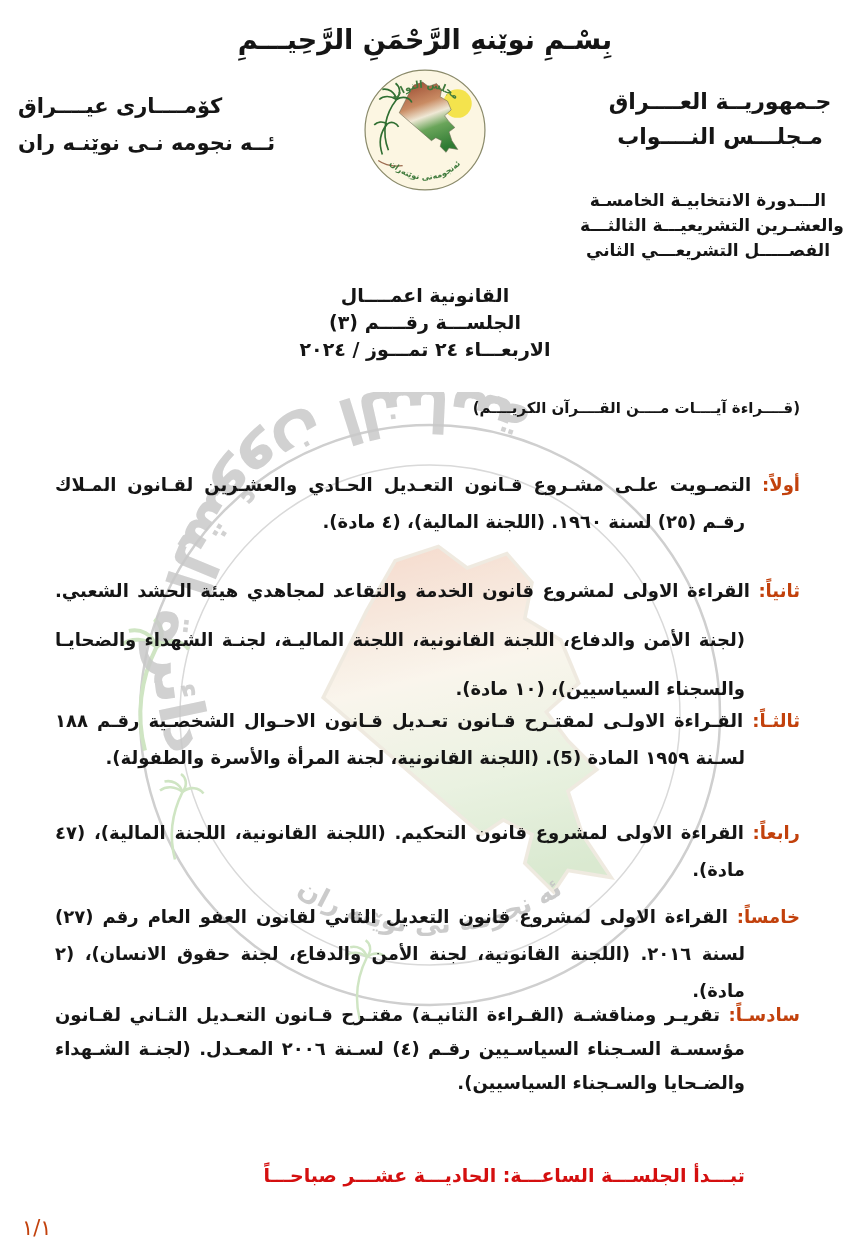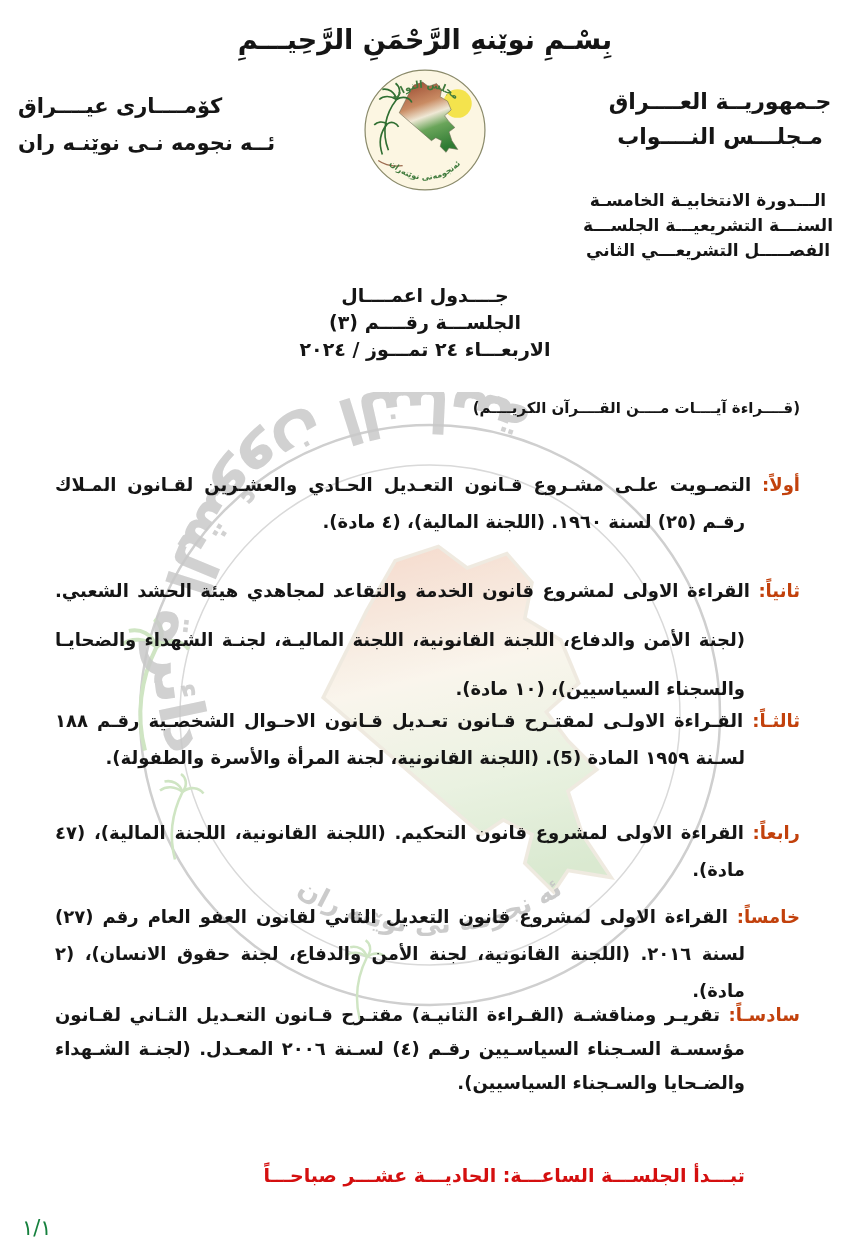--- a/index.html
+++ b/index.html
@@ -25,21 +25,21 @@
   
   .quran{top:399px;right:50px;direction:rtl;font-size:15px;font-weight:bold;z-index:2;}
   .item{
     left:55px;right:50px;direction:rtl;text-align:justify;
     font-size:18px;font-weight:bold;line-height:37px;
     padding-right:55px;text-indent:-55px;z-index:2;
   }
   .item .lbl{color:#c2410c;}
   .item.wide{line-height:49px;}
   .closing{top:1127px;right:105px;direction:rtl;font-size:19px;font-weight:bold;color:#d40f0f;z-index:2;margin-top:37px;}
-  .pagenum{left:22px;top:1216px;font-size:21px;color:#15803d;z-index:2;}
+  .pagenum{left:22px;top:1216px;font-size:21px;color:#c2410c;z-index:2;}
 </style>
 </head>
 <body>
 
 <div class="page">
 
   <svg class="abs watermark" viewBox="0 0 730 650" xmlns="http://www.w3.org/2000/svg">
     <defs>
       <linearGradient id="wmap" x1="0.3" y1="0" x2="0.5" y2="1">
         <stop offset="0" stop-color="#eec0a8"></stop>
@@ -114,26 +114,26 @@
     <text font-size="10" font-weight="bold" fill="#3f7a3c" text-anchor="middle" font-family="DejaVu Sans, sans-serif">
       <textPath href="#lg-top-arc" startOffset="50%">مجلس النواب</textPath>
     </text>
     <text font-size="8" font-weight="bold" fill="#3f7a3c" text-anchor="middle" font-family="DejaVu Sans, sans-serif">
       <textPath href="#lg-bottom-arc" startOffset="50%">ئەنجومەنی نوێنەران</textPath>
     </text>
   </svg>
 
   <div class="abs session-info">
     <div class="nowrap">الـــدورة الانتخابيـة الخامسـة</div>
-    <div class="nowrap">السنـــة التشريعيـــة الجلســـة</div>
+    <div class="nowrap">والعشـرين التشريعيـــة الثالثـــة</div>
     <div class="nowrap">الفصـــــل التشريعـــي الثاني</div>
   </div>
 
   <div class="abs agenda-head">
-    <div class="nowrap">جــــدول اعمــــال</div>
+    <div class="nowrap">القانونية اعمــــال</div>
     <div class="nowrap">الجلســـة رقــــم (٣)</div>
     <div class="nowrap">الاربعـــاء ٢٤ تمـــوز / ٢٠٢٤</div>
   </div>
 
   <div class="abs quran nowrap">(قــــراءة آيــــات مــــن القــــرآن الكريــــم)</div>
 
   <p class="abs item" style="top:448px"><span class="lbl">أولاً:</span> <span>التصـويت علـى مشـروع قـانون التعـديل الحـادي والعشـرين لقـانون المـلاك رقـم (٢٥) لسنة ١٩٦٠. (اللجنة المالية)، (٤ مادة).</span></p>
 
   <p class="abs item wide" style="top:548px"><span class="lbl">ثانياً:</span> <span>القراءة الاولى لمشروع قانون الخدمة والتقاعد لمجاهدي هيئة الحشد الشعبي. (لجنة الأمن والدفاع، اللجنة القانونية، اللجنة الماليـة، لجنـة الشهداء والضحايـا والسجناء السياسيين)، (١٠ مادة).</span></p>
 

